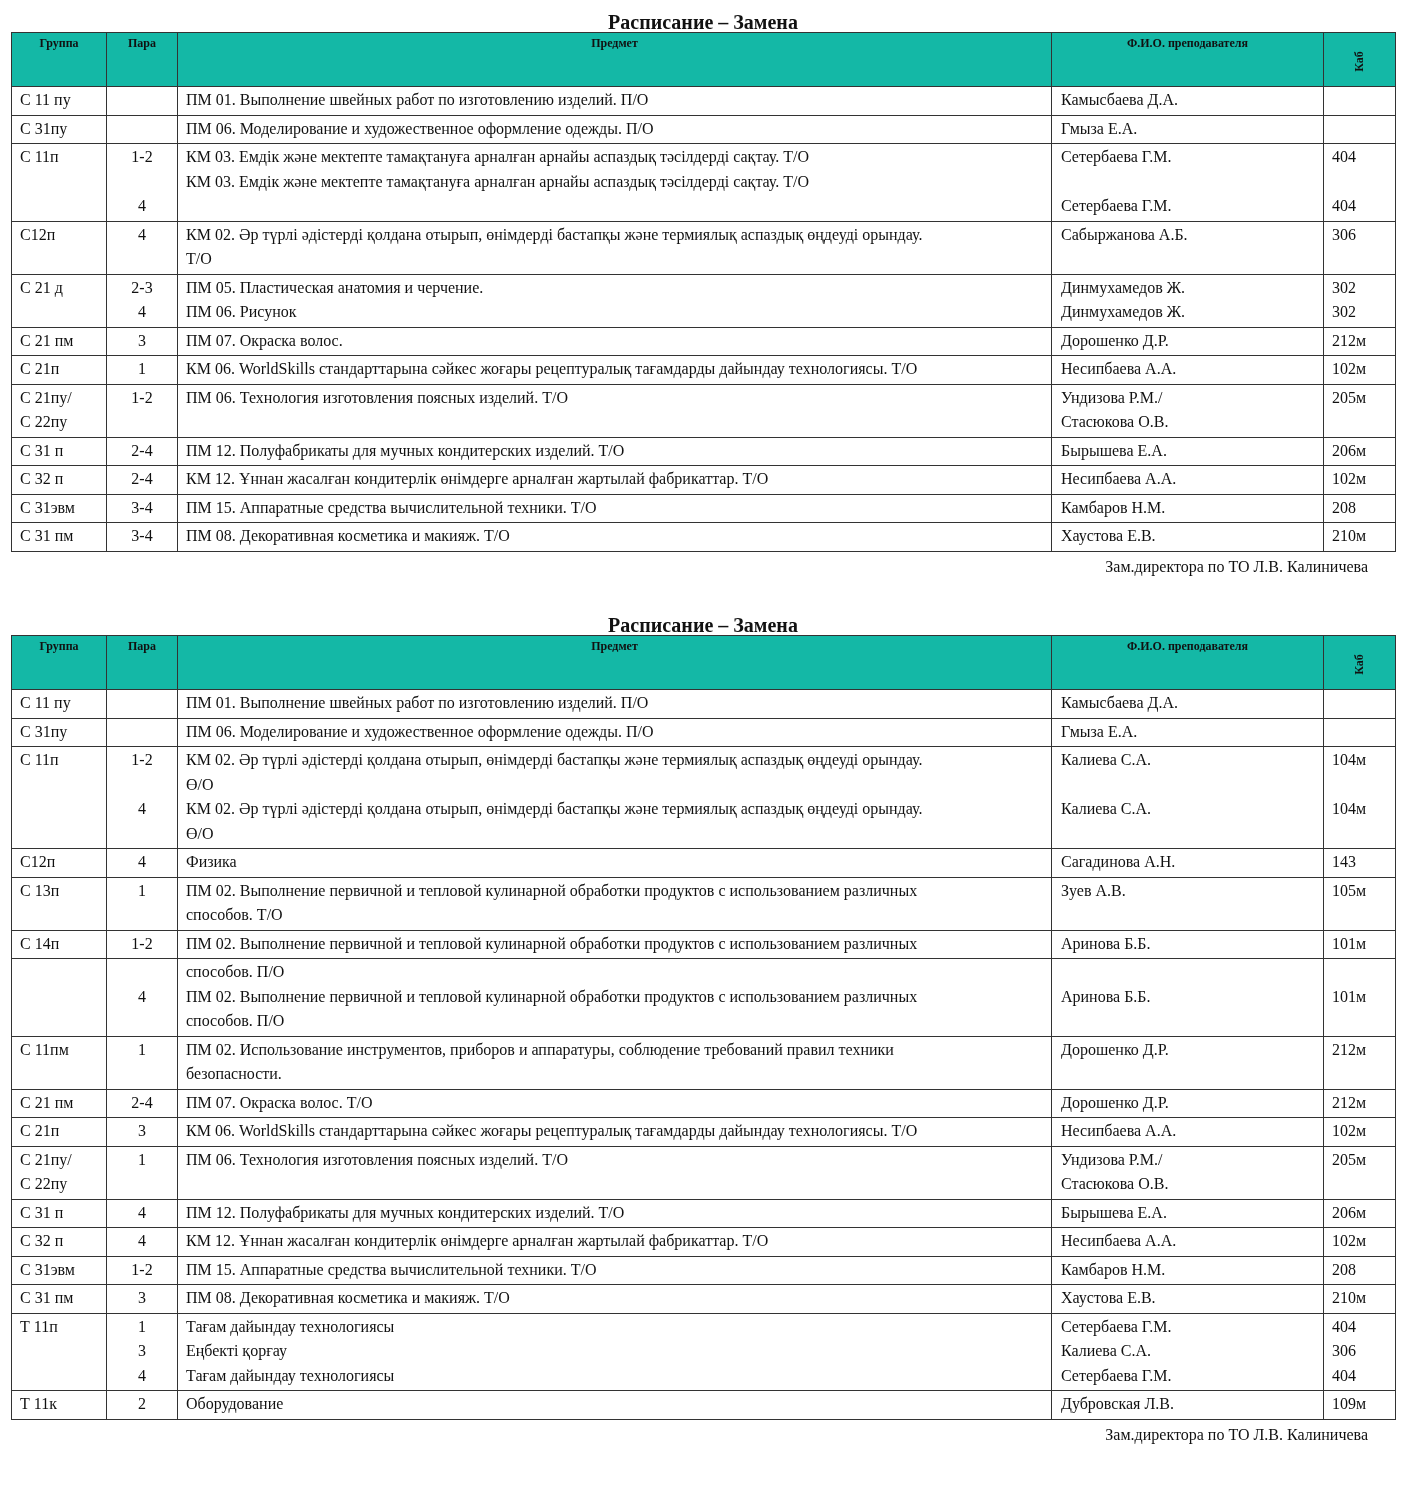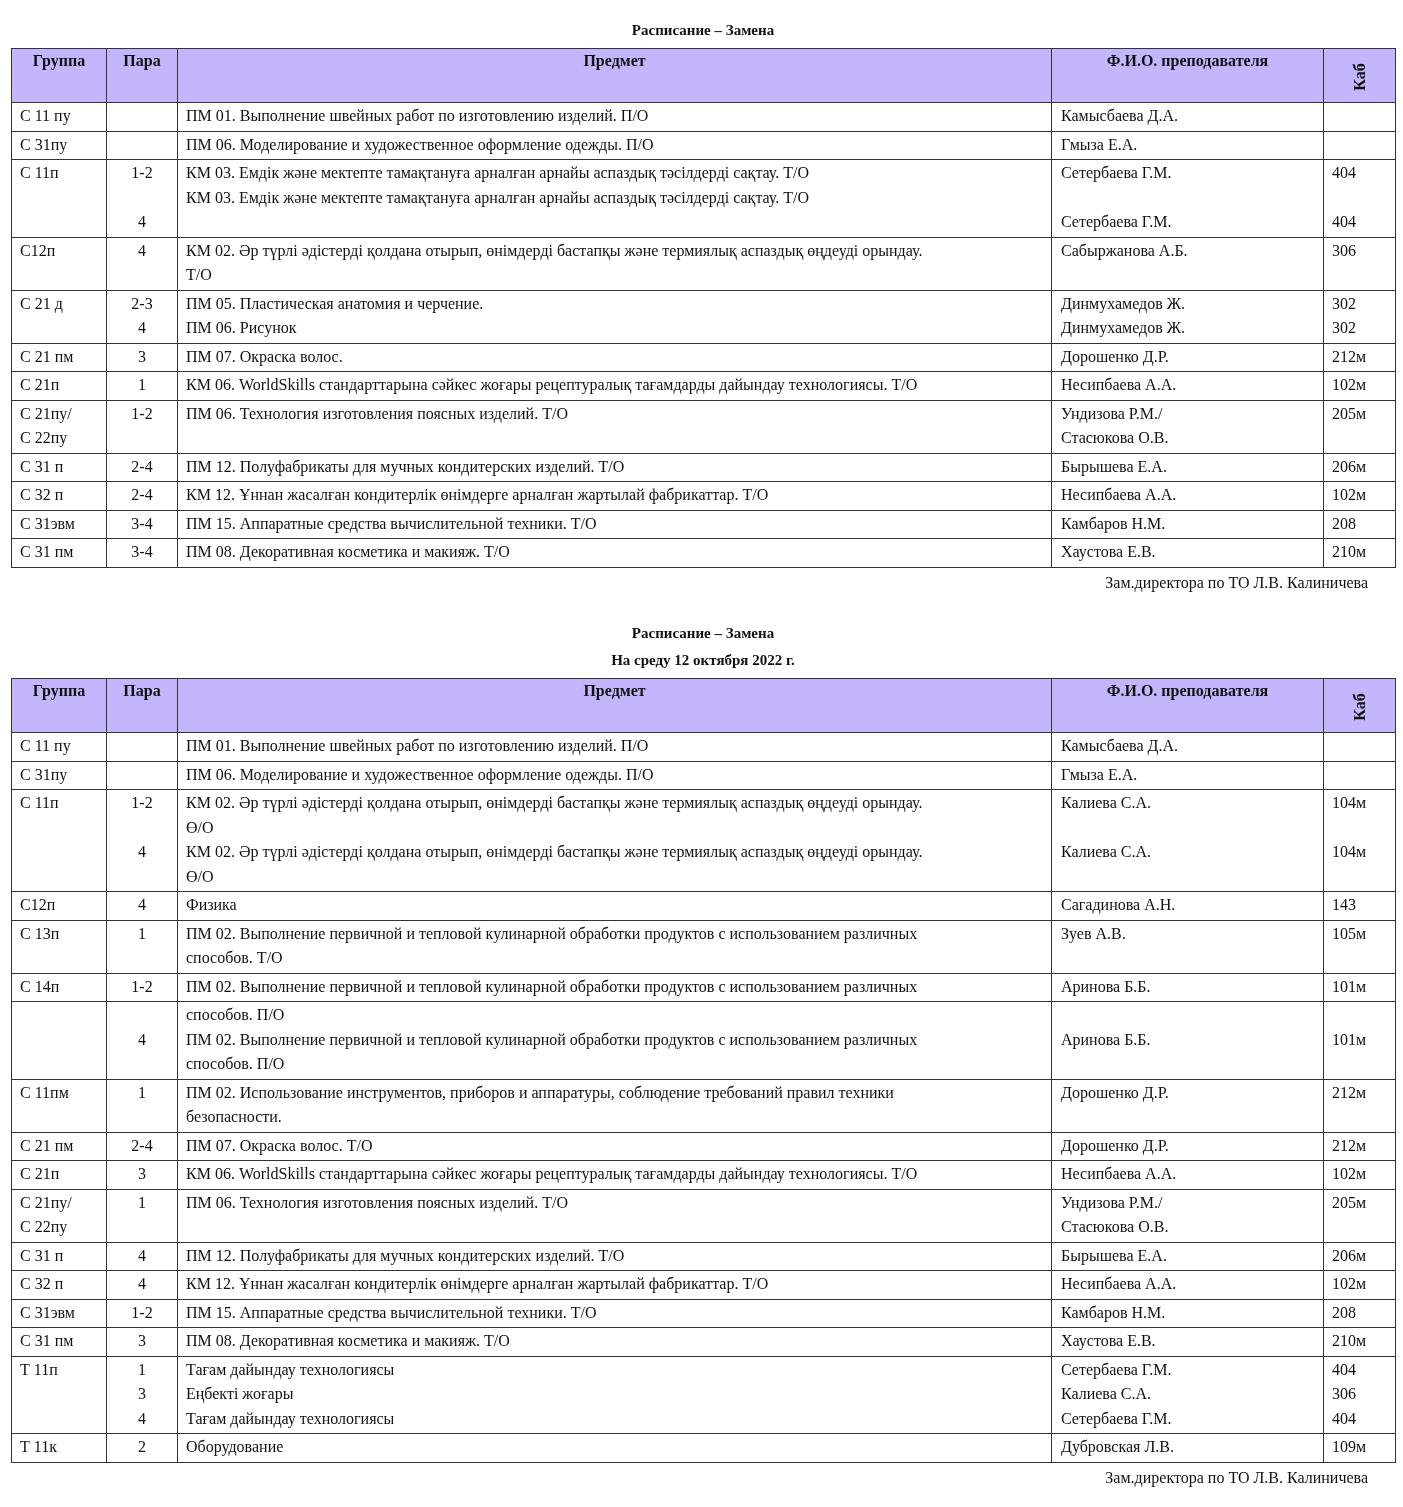--- a/index.html
+++ b/index.html
@@ -3,31 +3,31 @@
 <meta charset="utf-8">
 <style>
   html, body { margin: 0; padding: 0; background: #ffffff; }
   body {
     width: 1403px; height: 1507px; position: relative; overflow: hidden;
     font-family: "Liberation Serif", "DejaVu Serif", serif;
     color: #111;
   }
   .block { position: absolute; left: 11px; width: 1384px; }
   .title {
-    text-align: center; font-weight: bold; font-size: 15px; line-height: 19px;
-    margin: 8px;
+    text-align: center; font-weight: bold; font-size: 20px; line-height: 19px;
+    margin: 0;
     font-family: Liberation Serif, serif;
   }
   table {
     border-collapse: collapse; width: 1384px; table-layout: fixed;
     font-size: 16px;
   }
   th, td { border: 1.5px solid #333; vertical-align: top; padding: 0; }
   th {
-    background: #c4b5fd; font-weight: bold; font-size: 16px; height: 50px;
+    background: #14b8a6; font-weight: bold; font-size: 12px; height: 50px;
     text-align: center; padding-top: 3px;
   }
   th.kab { vertical-align: middle; }
   .rot {
     display: inline-block; transform: rotate(-90deg); font-weight: bold;
   }
   td { line-height: 24.5px; padding-top: 1px; padding-bottom: 2px; }
   td.grp { padding-left: 8px; }
   td.para { text-align: center; font-family: Liberation Serif, serif; }
   td.subj { padding-left: 8px; padding-right: 14px; }
@@ -281,21 +281,20 @@
             <span class="line">210м</span>
           </td>
         </tr>
       </tbody>
   </table>
   <div class="signature">Зам.директора по ТО Л.В. Калиничева</div>
 </div>
 
 <div class="block" style="top:616px;">
   <p class="title">Расписание – Замена</p>
-  <p class="title">На среду 12 октября 2022 г.</p>
   <table>
     <colgroup>
         <col class="c1">
         <col class="c2">
         <col class="c3">
         <col class="c4">
         <col class="c5">
       </colgroup>
     <thead>
       <tr>
@@ -584,21 +583,21 @@
           <td class="grp">
             <span class="line">Т 11п</span>
           </td>
           <td class="para">
             <span class="line">1</span>
             <span class="line">3</span>
             <span class="line">4</span>
           </td>
           <td class="subj">
             <span class="line">Тағам дайындау технологиясы</span>
-            <span class="line">Еңбекті жоғары</span>
+            <span class="line">Еңбекті қорғау</span>
             <span class="line">Тағам дайындау технологиясы</span>
           </td>
           <td class="tchr">
             <span class="line">Сетербаева Г.М.</span>
             <span class="line">Калиева С.А.</span>
             <span class="line">Сетербаева Г.М.</span>
           </td>
           <td class="room">
             <span class="line">404</span>
             <span class="line">306</span>

